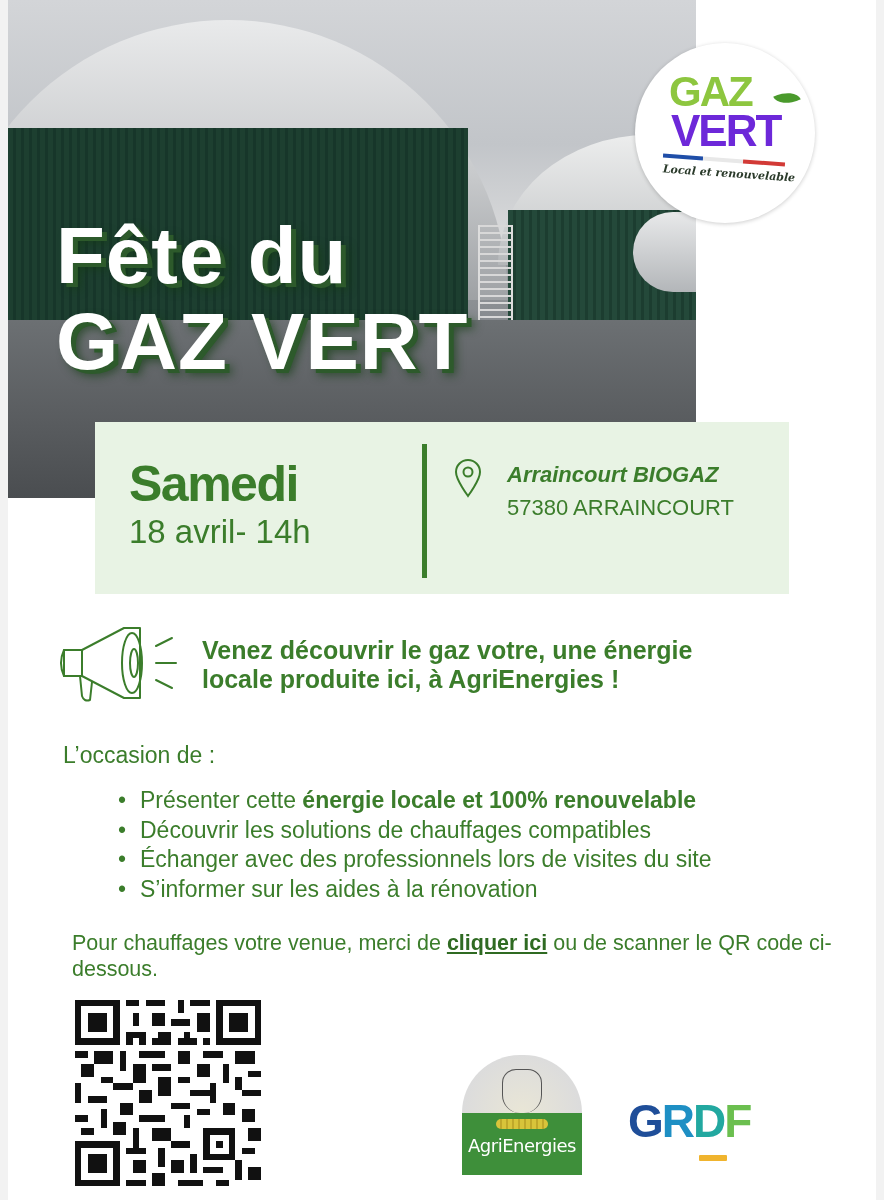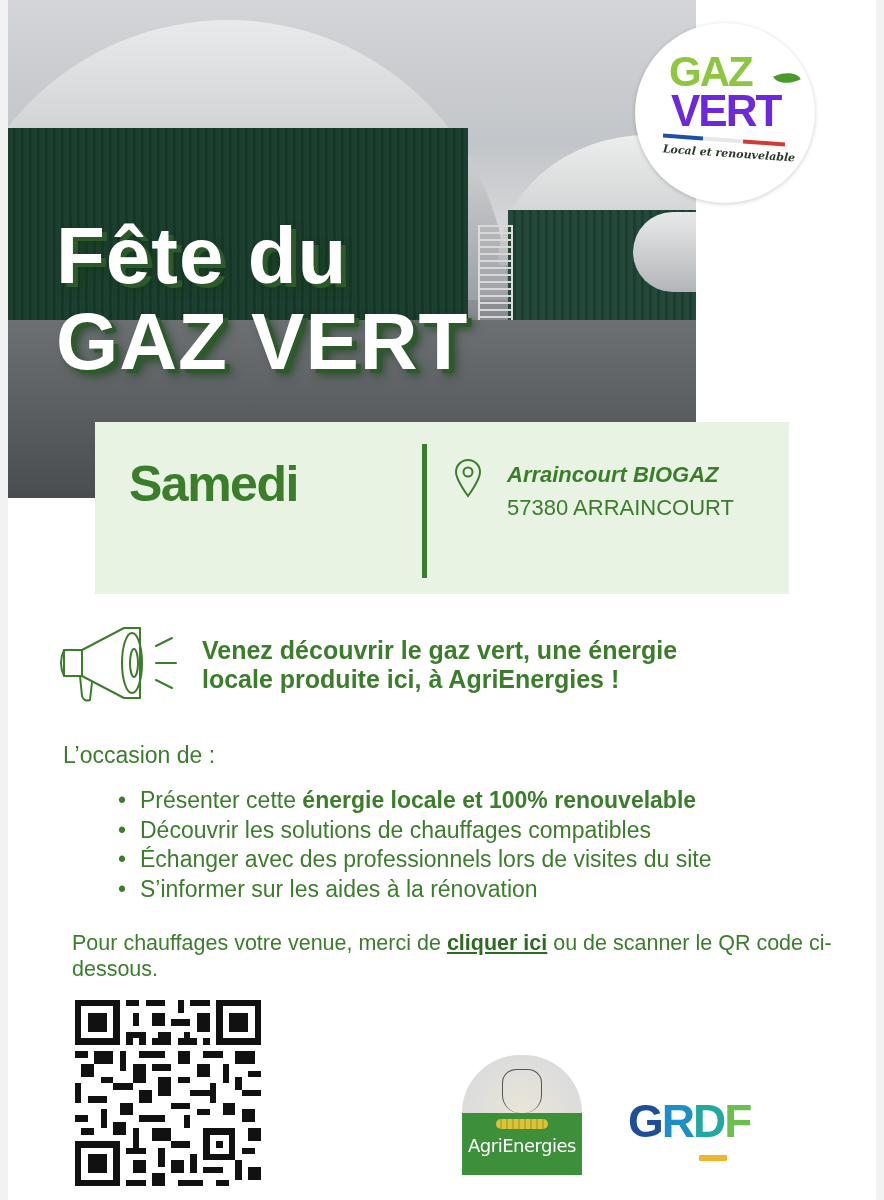--- a/index.html
+++ b/index.html
@@ -33,21 +33,21 @@
       border-left: 2px solid #ddd; border-right: 2px solid #ddd; }
     .ground { position: absolute; left: 0; top: 320px; width: 868px; height: 178px;
       background: linear-gradient(180deg, #6c7073 0%, #585b5e 60%, #4a4d50 100%); }
     .hero-title {
       position: absolute; left: 48px; top: 213px; color: #ffffff; font-weight: 700;
       font-size: 80px; line-height: 86px; letter-spacing: 1px;
       text-shadow: 5px 4px 0 #2d5a2b, 7px 6px 10px rgba(20,60,20,0.7);
     }
     
     .badge {
-      position: absolute; left: 627px; top: 23px; width: 180px; height: 180px; border-radius: 50%;
+      position: absolute; left: 627px; top: 43px; width: 180px; height: 180px; border-radius: 50%;
       background: #ffffff; box-shadow: 0 1px 4px rgba(0,0,0,0.2);
     }
     .badge .gaz { position: absolute; left: 34px; top: 28px; font-size: 42px; font-weight: 700;
       color: #8dc63f; letter-spacing: -2px; line-height: 42px; }
     .badge .leaf { position: absolute; left: 140px; top: 48px; width: 24px; height: 14px;
       background: #4a9a2c; border-radius: 0 100% 0 100%; transform: rotate(-25deg); }
     .badge .vert { position: absolute; left: 36px; top: 66px; font-size: 44px; font-weight: 700;
       color: #6d28d9; letter-spacing: -2px; line-height: 44px; }
     .badge .flag { position: absolute; top: 112px; height: 4px; }
     .badge .flag.b { left: 28px; width: 40px; background: #1f4ea8; transform: rotate(4deg); }
@@ -125,20 +125,21 @@
     <div class="vert">VERT</div>
     <div class="flag b"></div>
     <div class="flag w"></div>
     <div class="flag r"></div>
     <div class="tagline">Local et renouvelable</div>
   </div>
 
   <div class="info-card">
     <div class="date-block">
       <div class="date-day">Samedi</div>
+      <div class="date-time">18 avril- 14h</div>
     </div>
     <div class="divider"></div>
     <div class="loc-block">
       <svg class="pin" viewBox="0 0 30 40">
         <path d="M15 38 C15 38 3 22 3 14 A12 12 0 0 1 27 14 C27 22 15 38 15 38 Z" fill="none" stroke="#3b7d2b" stroke-width="2"></path>
         <circle cx="15" cy="14" r="4.5" fill="none" stroke="#3b7d2b" stroke-width="2"></circle>
       </svg>
       <div class="loc-text">
         <div class="loc-name">Arraincourt BIOGAZ</div>
         <div>57380 ARRAINCOURT</div>
@@ -154,21 +155,21 @@
         <line x1="30" y1="30" x2="30" y2="56"></line>
         <path d="M28 56 L30 76 Q32 82 38 80 L40 62"></path>
         <ellipse cx="80" cy="43" rx="10" ry="30"></ellipse>
         <ellipse cx="82" cy="43" rx="4" ry="14"></ellipse>
         <line x1="104" y1="26" x2="120" y2="18"></line>
         <line x1="104" y1="43" x2="124" y2="43"></line>
         <line x1="104" y1="60" x2="120" y2="68"></line>
       </g>
     </svg>
     <div class="announce-text">
-      <div>Venez découvrir le gaz vert, une énergie</div>
+      <div>Venez découvrir le gaz votre, une énergie</div>
       <div>locale produite ici, à AgriEnergies !</div>
     </div>
   </div>
 
   <div class="occasion">L’occasion de :</div>
 
   <ul class="bullets">
     <li><span>Présenter cette </span><b>énergie locale et 100% renouvelable</b></li>
     <li><span>Découvrir les solutions de chauffages compatibles</span></li>
     <li><span>Échanger avec des professionnels lors de visites du site</span></li>

